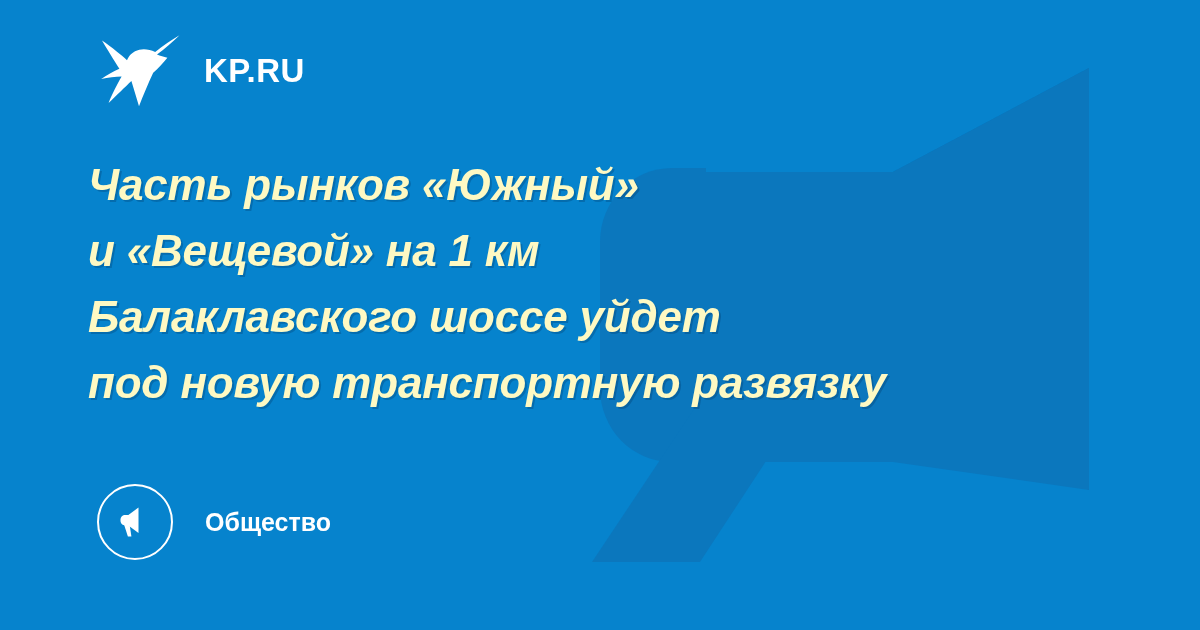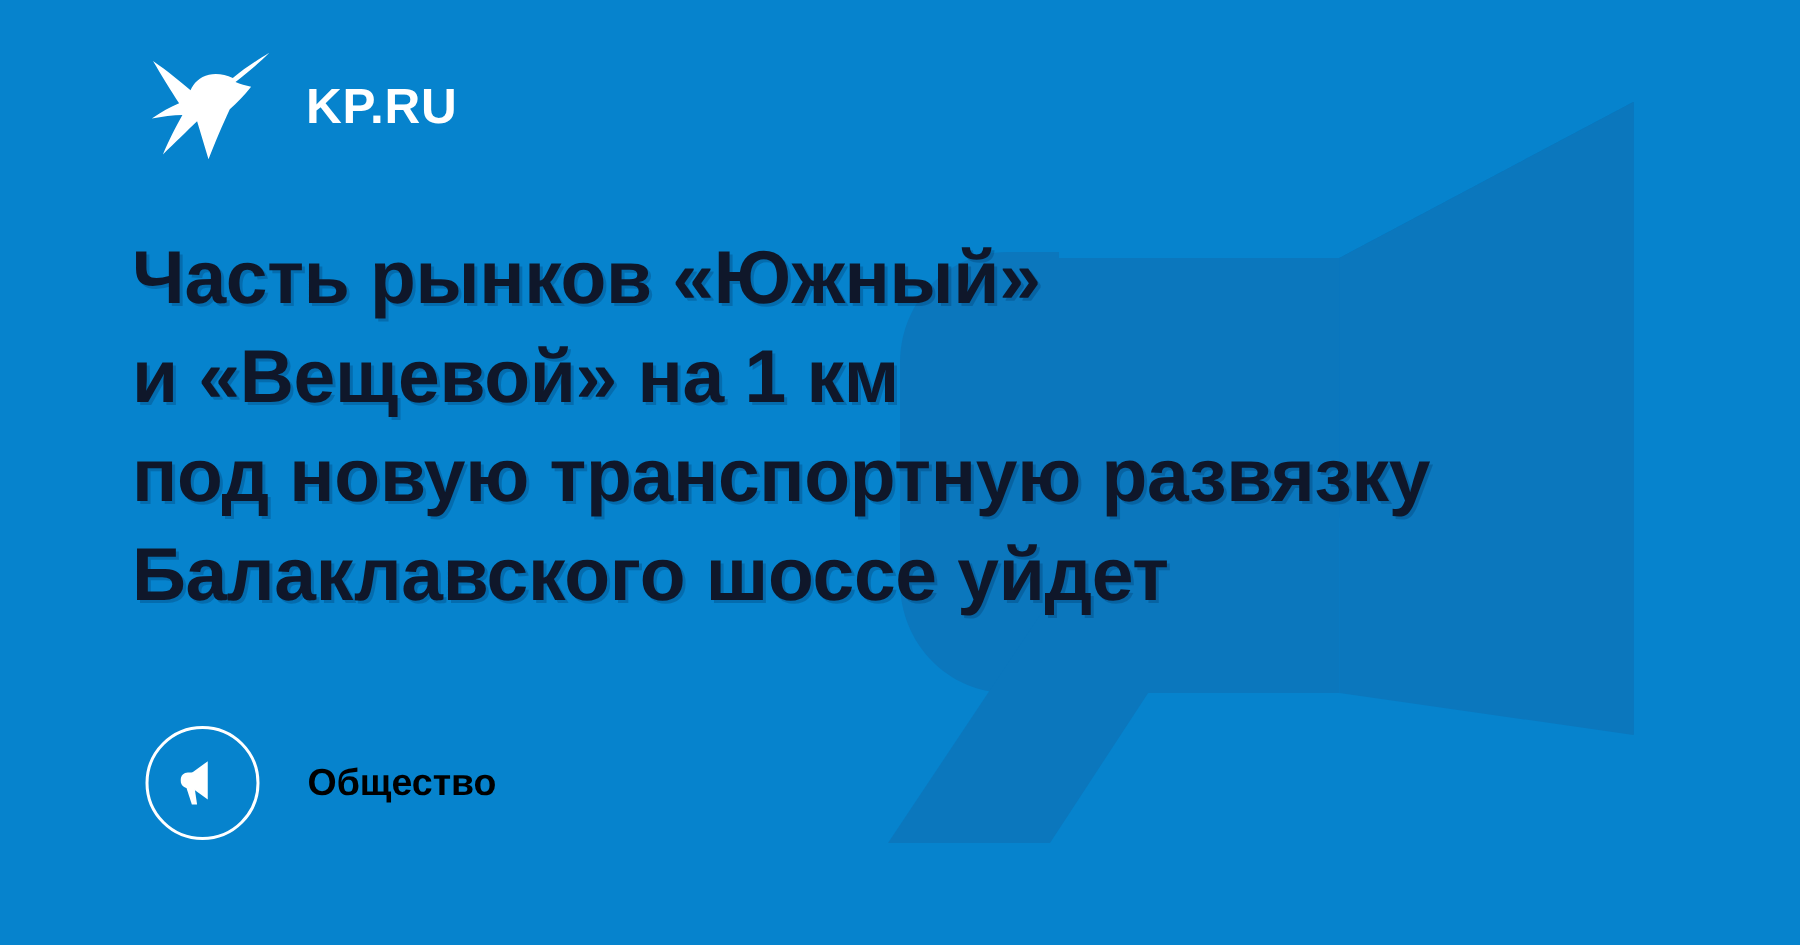--- a/index.html
+++ b/index.html
@@ -57,27 +57,28 @@
 
   
   .headline {
     position: absolute;
     left: 88px;
     top: 152px;
     width: 1020px;
     z-index: 4;
   }
   .headline-line {
-    color: #0f172a;
-    font-size: 50px;
+    color: #fef9c3;
+    font-size: 44px;
     font-weight: 700;
     line-height: 66px;
     letter-spacing: -0.2px;
     white-space: nowrap;
     text-shadow: 2px 2px 0 rgba(0, 52, 92, 0.28);
+    font-style: italic;
   }
 
   
   .category {
     position: absolute;
     left: 97px;
     top: 484px;
     display: flex;
     align-items: center;
     gap: 32px;
@@ -93,21 +94,21 @@
     justify-content: center;
     flex: none;
     box-sizing: border-box;
   }
   .category-icon {
     width: 40px;
     height: 40px;
     display: block;
   }
   .category-label {
-    color: #000000;
+    color: #ffffff;
     font-size: 25px;
     font-weight: 700;
     line-height: 1;
     white-space: nowrap;
   }
 </style>
 </head>
 <body>
 
 <div class="card">
@@ -134,22 +135,22 @@
                C16.4 62.5 25.2 53.8 31.4 47.9 L39.0 73.2 C43.0 63.0 48.4 50.0 53.2 39.8
                C58.0 35.6 63.0 30.4 67.4 24.8 C63.8 24.0 60.2 23.0 57.0 21.6
                C64.8 15.6 73.4 8.4 79.5 2.2 Z"></path>
     </svg>
     <div class="brand-name">KP.RU</div>
   </div>
 
   <div class="headline">
     <div class="headline-line">Часть рынков «Южный»</div>
     <div class="headline-line">и «Вещевой» на 1 км</div>
+    <div class="headline-line">Балаклавского шоссе уйдет</div>
     <div class="headline-line">под новую транспортную развязку</div>
-    <div class="headline-line">Балаклавского шоссе уйдет</div>
   </div>
 
   <div class="category">
     <div class="category-circle">
       <svg class="category-icon" viewBox="0 0 40 40" aria-hidden="true">
         <path fill="#ffffff" d="M23.5 5.5 L23.5 31.0 L12.0 22.6 L12.0 13.9 Z"></path>
         <path fill="#ffffff" d="M13.8 13.0 L13.8 23.4 L10.2 23.4 C7.6 23.4 5.5 21.3 5.5 18.7
                  L5.5 17.7 C5.5 15.1 7.6 13.0 10.2 13.0 Z"></path>
         <path fill="#ffffff" d="M9.0 22.4 L14.6 22.4 L16.4 34.4 L12.9 34.4 Z"></path>
       </svg>

